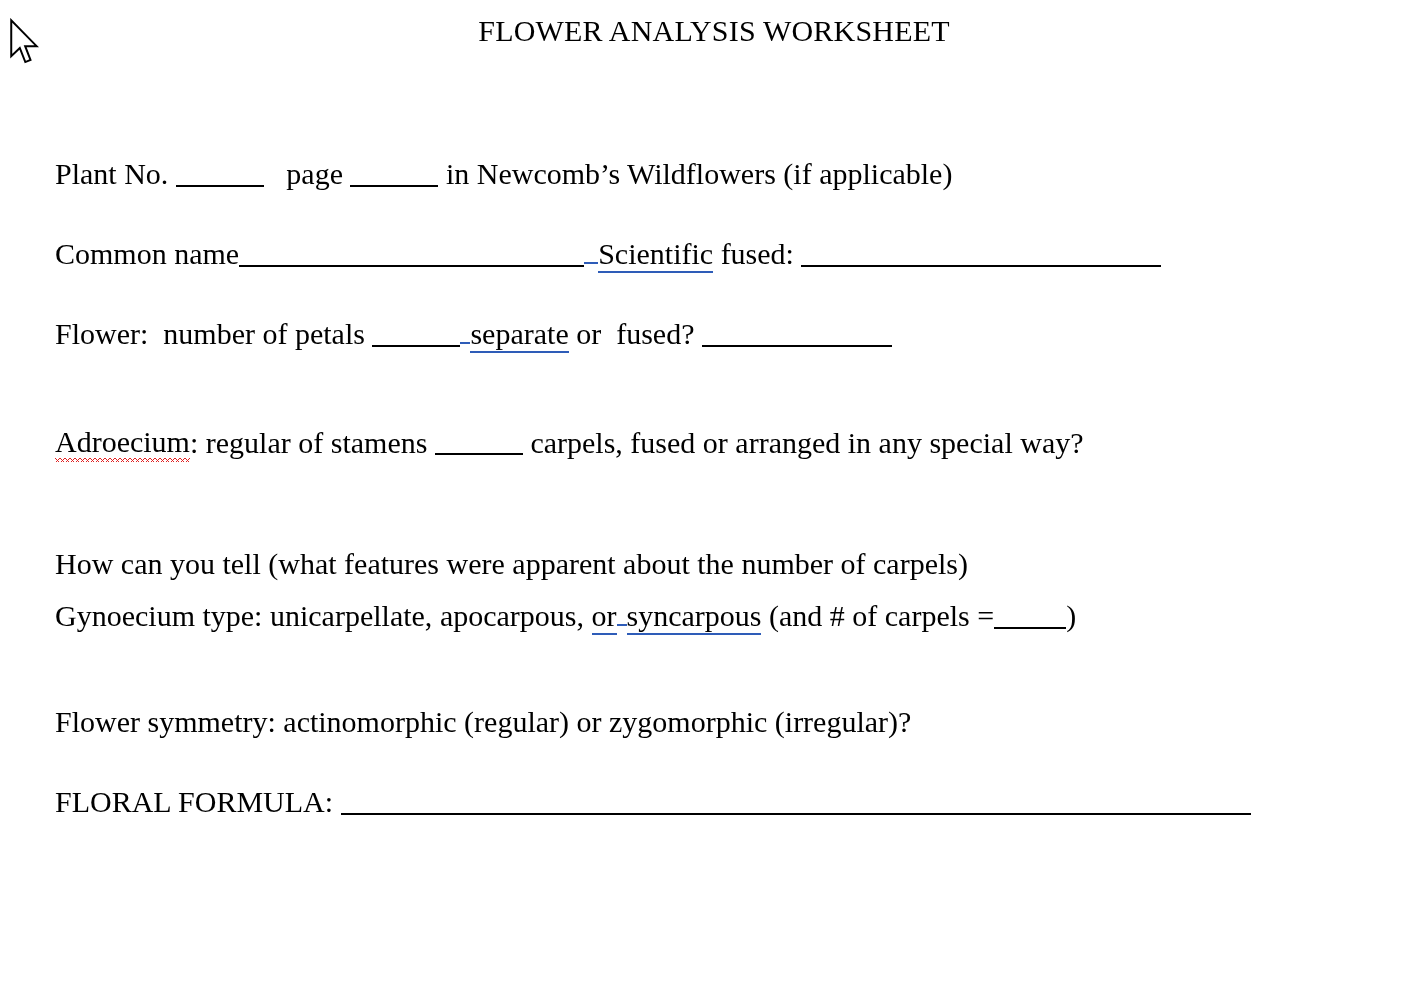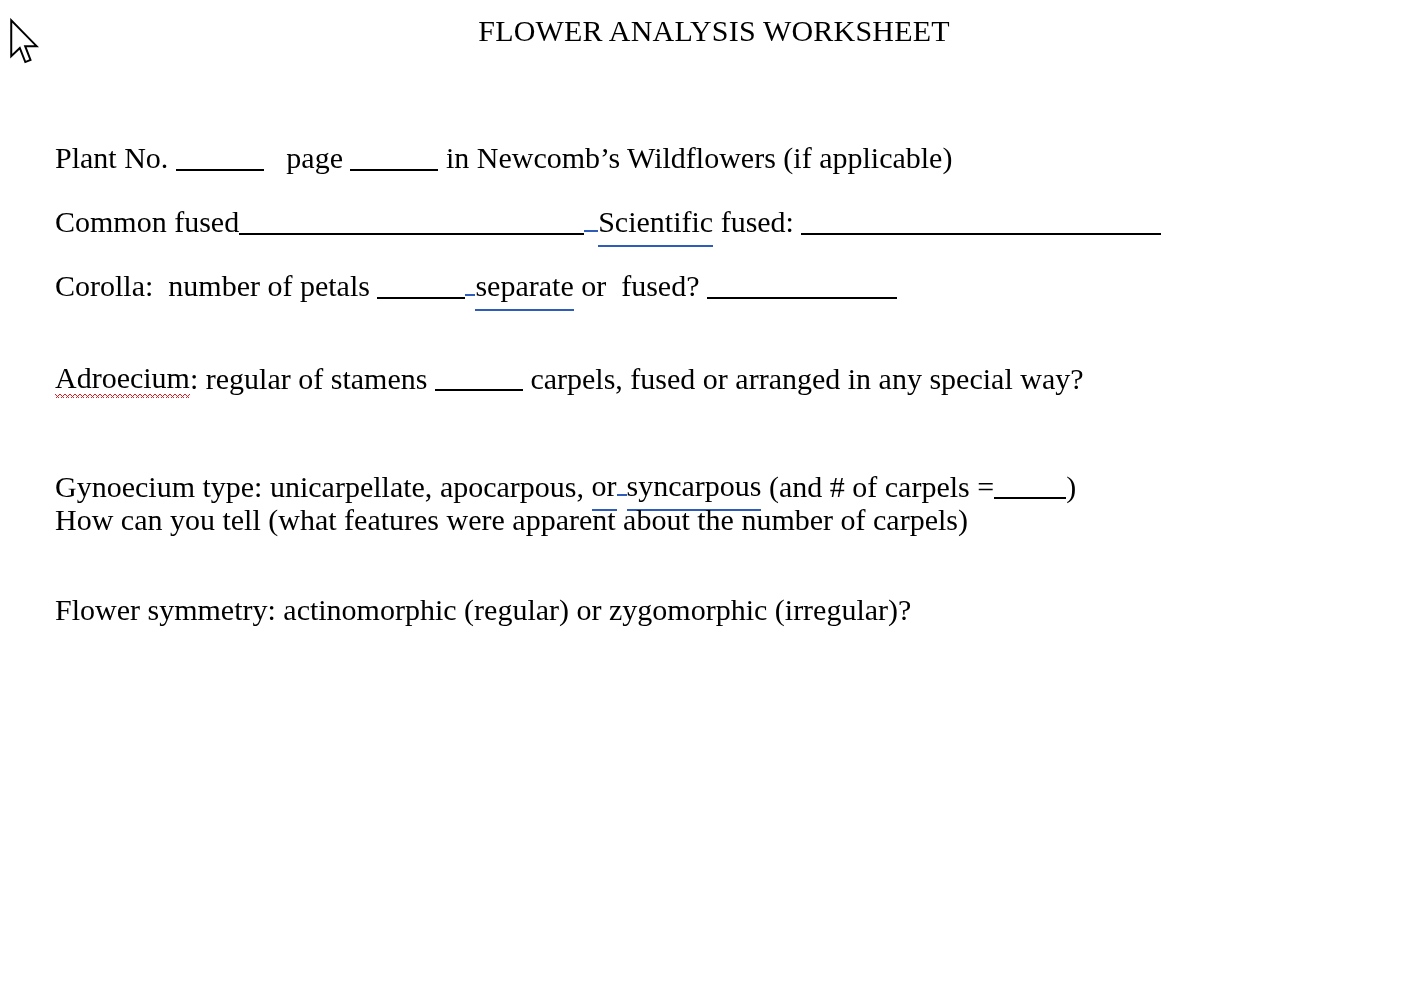--- a/index.html
+++ b/index.html
@@ -44,20 +44,21 @@
     position: absolute;
     left: 55px;
     top: 138px;
     width: 1330px;
     font-size: 30px;
     line-height: 1.12;
   }
 
   .row {
     white-space: nowrap;
+    margin-top: 16px;
   }
   .gap-m  { height: 28px; }
   .gap-l  { height: 72px; }
 
   
   .it { }
 
   
   .blank {
     display: inline-block;
@@ -70,21 +71,21 @@
   .b-sm  { width: 88px; }
   .b-lg  { width: 190px; }
   .b-xl  { width: 215px; }
   .b-2xl { width: 360px; }
   .b-3xl { width: 345px; }
   .b-4xl { width: 910px; }
 
   
   .blue-u {
     border-bottom: 2px solid #2E5CB8;
-    padding-bottom: 7px;
+    padding-bottom: 1px;
   }
   .blue-u-sp {
     display: inline-block;
     width: 10px;
     border-bottom: 2px solid #2E5CB8;
     padding-bottom: 1px;
   }
   .blue-u-sp.wide { width: 14px; }
 
   
@@ -125,29 +126,29 @@
     <span class="blank b-sm"></span>
     &nbsp;
     <span>page</span>
     <span class="blank b-sm"></span>
     <span>in Newcomb’s Wildflowers (if applicable)</span>
   </div>
 
   <div class="gap-m"></div>
 
   <div class="row">
-    <span>Common fused</span><span class="blank b-3xl"></span><span class="blue-u-sp wide"></span><span class="blue-u">Scientific</span>
+    <span>Common name</span><span class="blank b-3xl"></span><span class="blue-u-sp wide"></span><span class="blue-u">Scientific</span>
     <span>fused:</span>
     <span class="blank b-2xl"></span>
   </div>
 
   <div class="gap-m"></div>
 
   <div class="row">
-    <span>Corolla:</span>
+    <span>Flower:</span>
     &nbsp;<span>number of petals</span>
     <span class="blank b-sm"></span><span class="blue-u-sp"></span><span class="it blue-u">separate</span>
     <span>or</span>
     &nbsp;<span class="it">fused</span><span>?</span>
     <span class="blank b-lg"></span>
   </div>
 
   <div class="gap-m"></div>
 
 
@@ -158,38 +159,42 @@
     <span>regular of stamens</span>
     <span class="blank b-sm"></span>
     <span class="it">carpels,</span>
     <span class="it">fused</span>
     <span>or</span>
     <span class="it">arranged in any special way?</span>
   </div>
 
   <div class="gap-l"></div>
 
+  <div class="row">How can you tell (what features were apparent about the number of carpels)</div>
+
   <div class="row">
     <span>Gynoecium type:</span>
     <span class="it">unicarpellate,</span>
     <span class="it">apocarpous,</span>
     <span class="blue-u">or</span><span class="blue-u-sp"></span><span class="it blue-u">syncarpous</span>
     <span>(and # of carpels =</span><span class="blank b-xs"></span><span>)</span>
   </div>
 
-  <div class="row">How can you tell (what features were apparent about the number of carpels)</div>
-
   <div class="gap-m"></div>
 
 
   <div class="gap-m"></div>
 
   <div class="row">
     <span>Flower symmetry:</span>
     <span class="it">actinomorphic (regular)</span>
     <span>or</span>
     <span class="it">zygomorphic (irregular)?</span>
   </div>
 
   <div class="gap-m"></div>
 
+  <div class="row">
+    <span>FLORAL FORMULA:</span>
+    <span class="blank b-4xl"></span>
+  </div>
 
 </div>
 
 </body></html>

